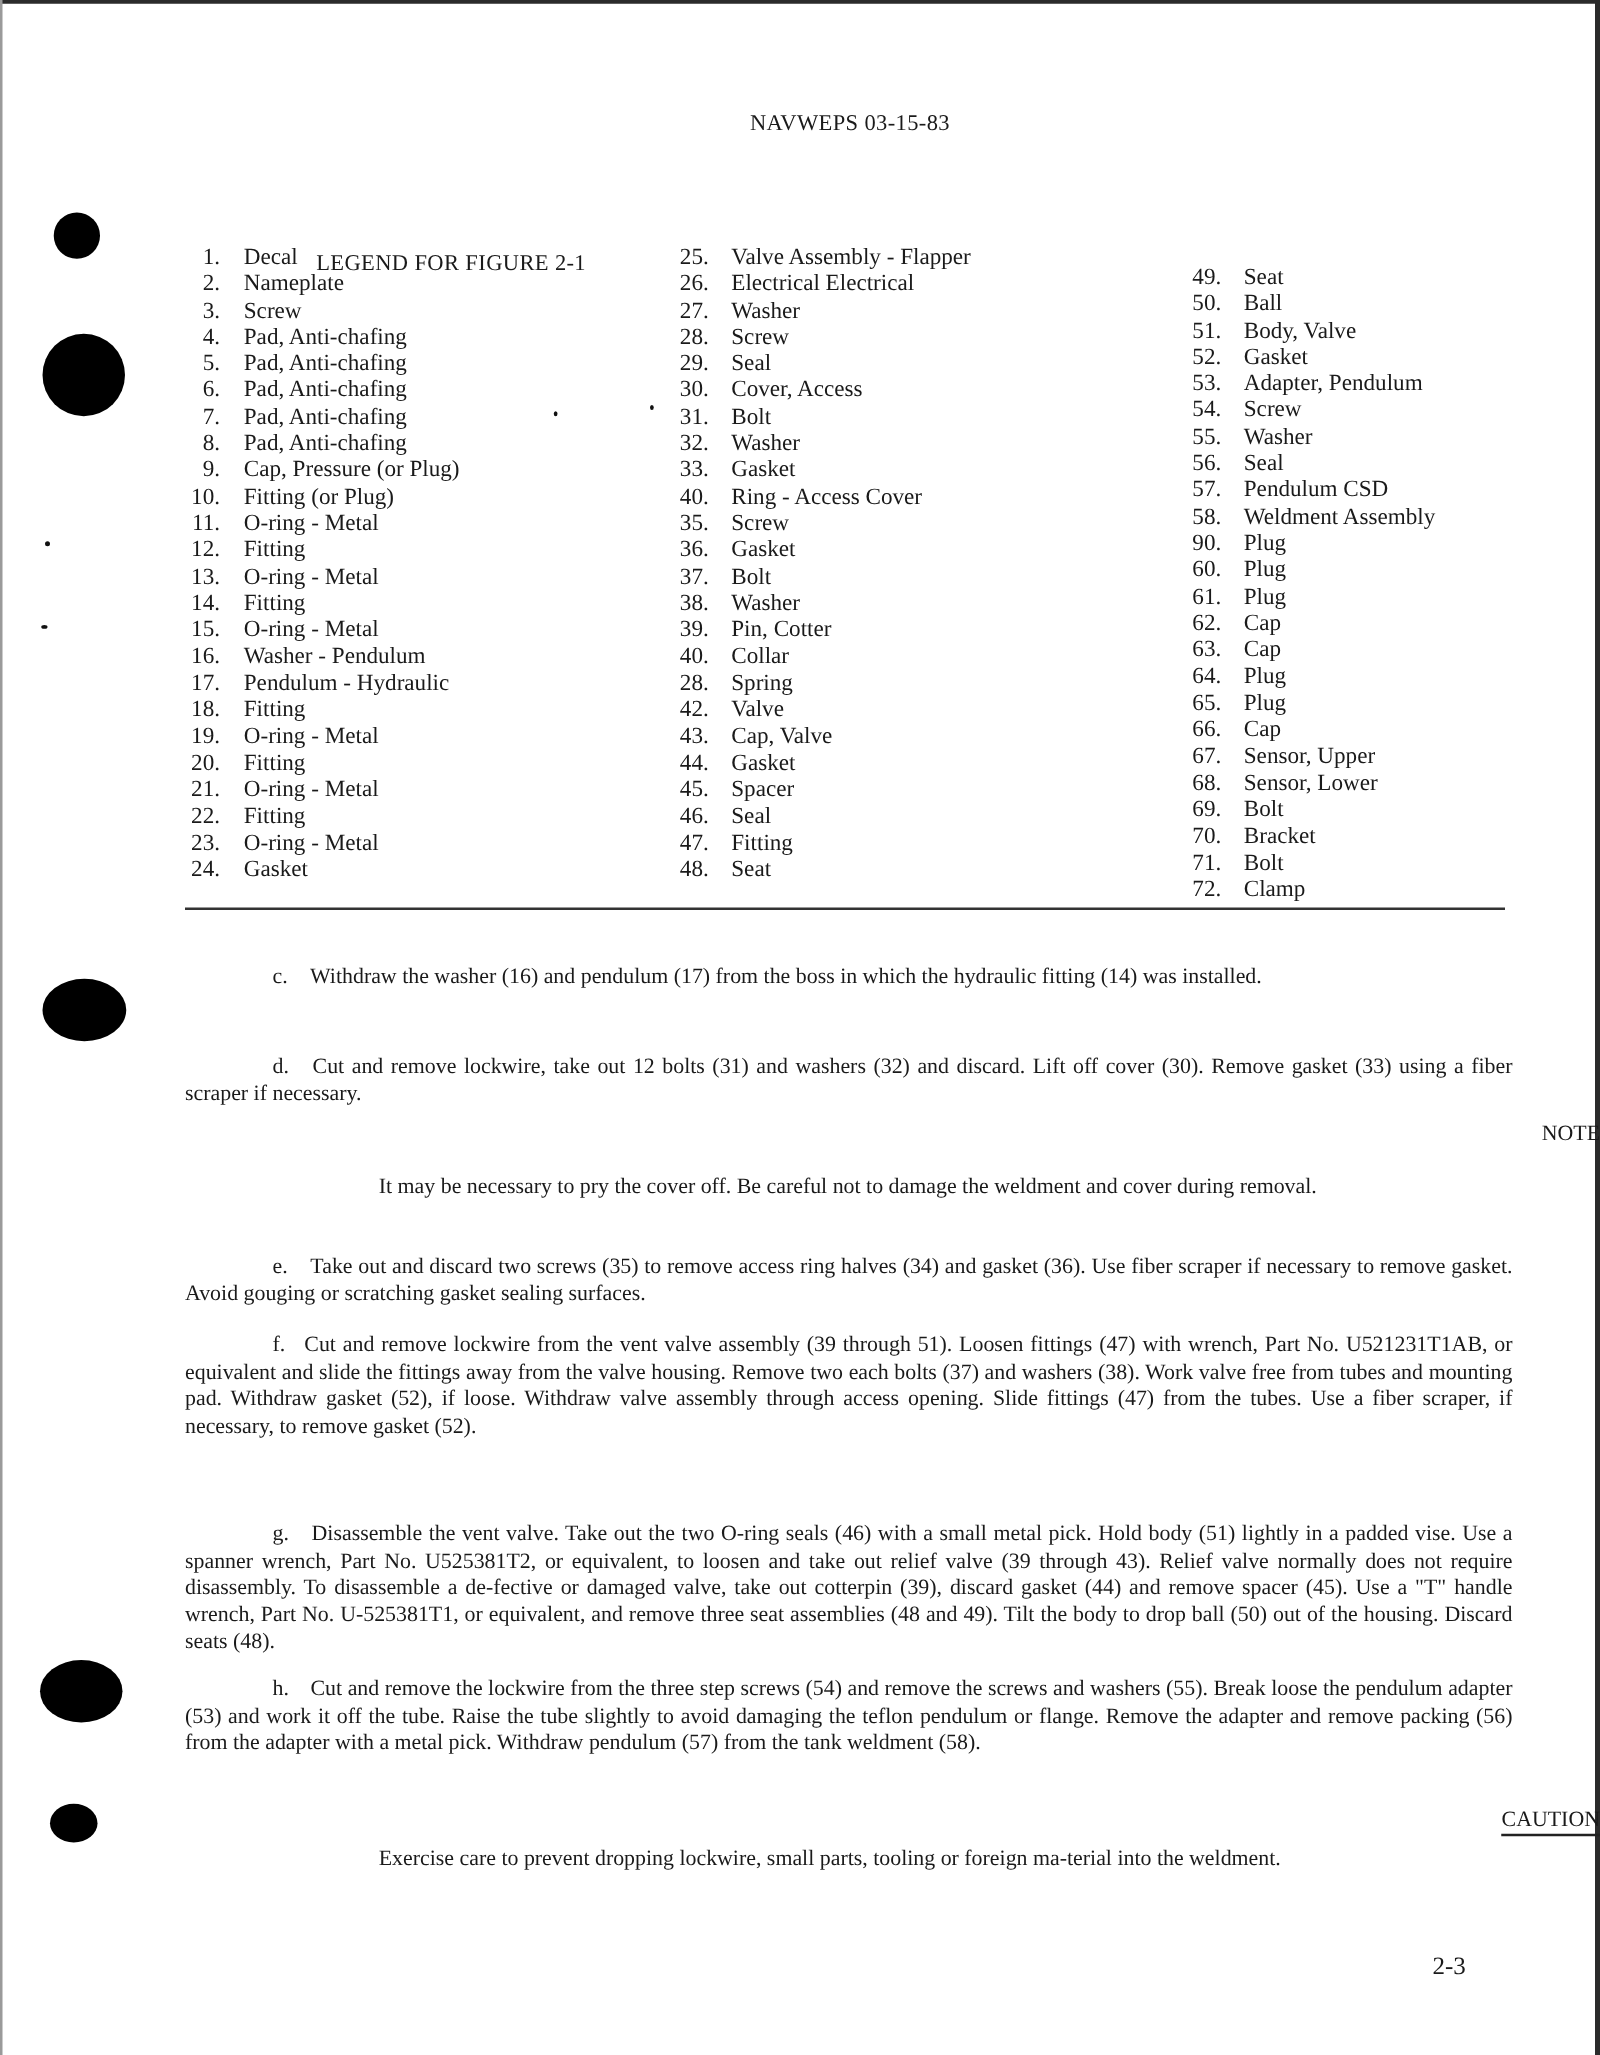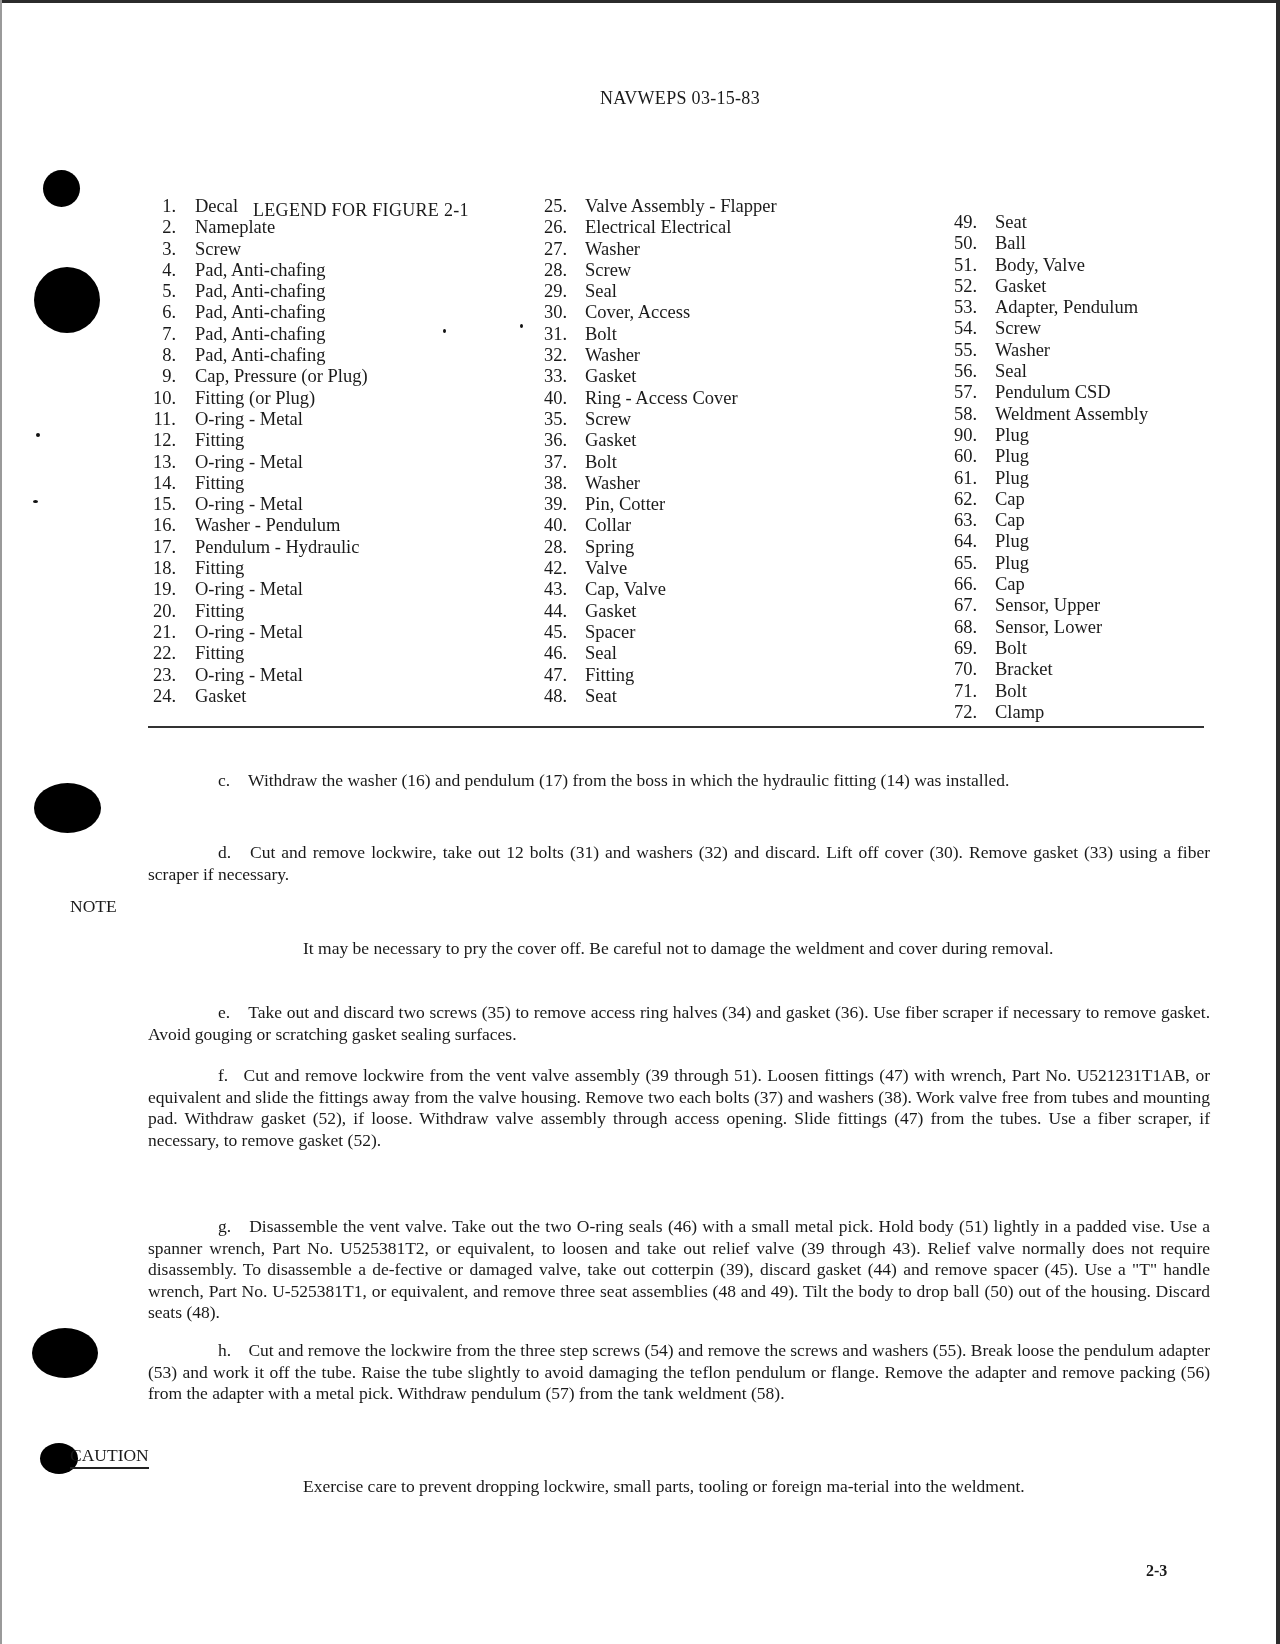--- a/index.html
+++ b/index.html
@@ -23,25 +23,25 @@
   .legend-col.c3 { left: 797px; margin-top: 16px; }
   .legend-item { height: 21.3px; line-height: 21.3px; font-size: 18.5px; white-space: nowrap; }
   .legend-item .num { display: inline-block; width: 36px; text-align: right; margin-right: 19px; }
   .legend-col.c2 .legend-item .num, .legend-col.c3 .legend-item .num { width: 40px; margin-right: 18px; }
   .legend-rule { position: absolute; top: 726px; left: 148px; width: 1056px; height: 2px; background: #333; }
 
   .para { position: absolute; left: 148px; width: 1062px; font-size: 17.5px; line-height: 21.5px;
     text-align: justify; }
   .para .lbl { display: inline-block; text-indent: 0; }
   .para { text-indent: 70px; }
-  .notice-head { position: absolute; left: 0; width: 1280px; text-align: left; font-size: 17.5px; padding-left: 70px; box-sizing: border-box; }
+  .notice-head { position: absolute; left: 0; width: 1280px; text-align: right; font-size: 17.5px; padding-left: 70px; box-sizing: border-box; }
   .notice-head.underline span { border-bottom: 2px solid #222; padding-bottom: 2px; }
   .notice-body { position: absolute; left: 303px; width: 780px; font-size: 17.5px; line-height: 21.5px; }
 
-  .page-number { position: absolute; top: 1562px; left: 1146px; font-size: 16px; font-weight: bold; }
+  .page-number { position: absolute; top: 1562px; left: 1146px; font-size: 20px; font-weight: normal; }
 
   .punch { position: absolute; background: #000; border-radius: 50%; }
   .speck { position: absolute; background: #111; border-radius: 50%; }
 </style>
 </head>
 <body>
 
 <div class="page-edge-top"></div>
 <div class="page-edge-left"></div>
 <div class="page-edge-right"></div>

